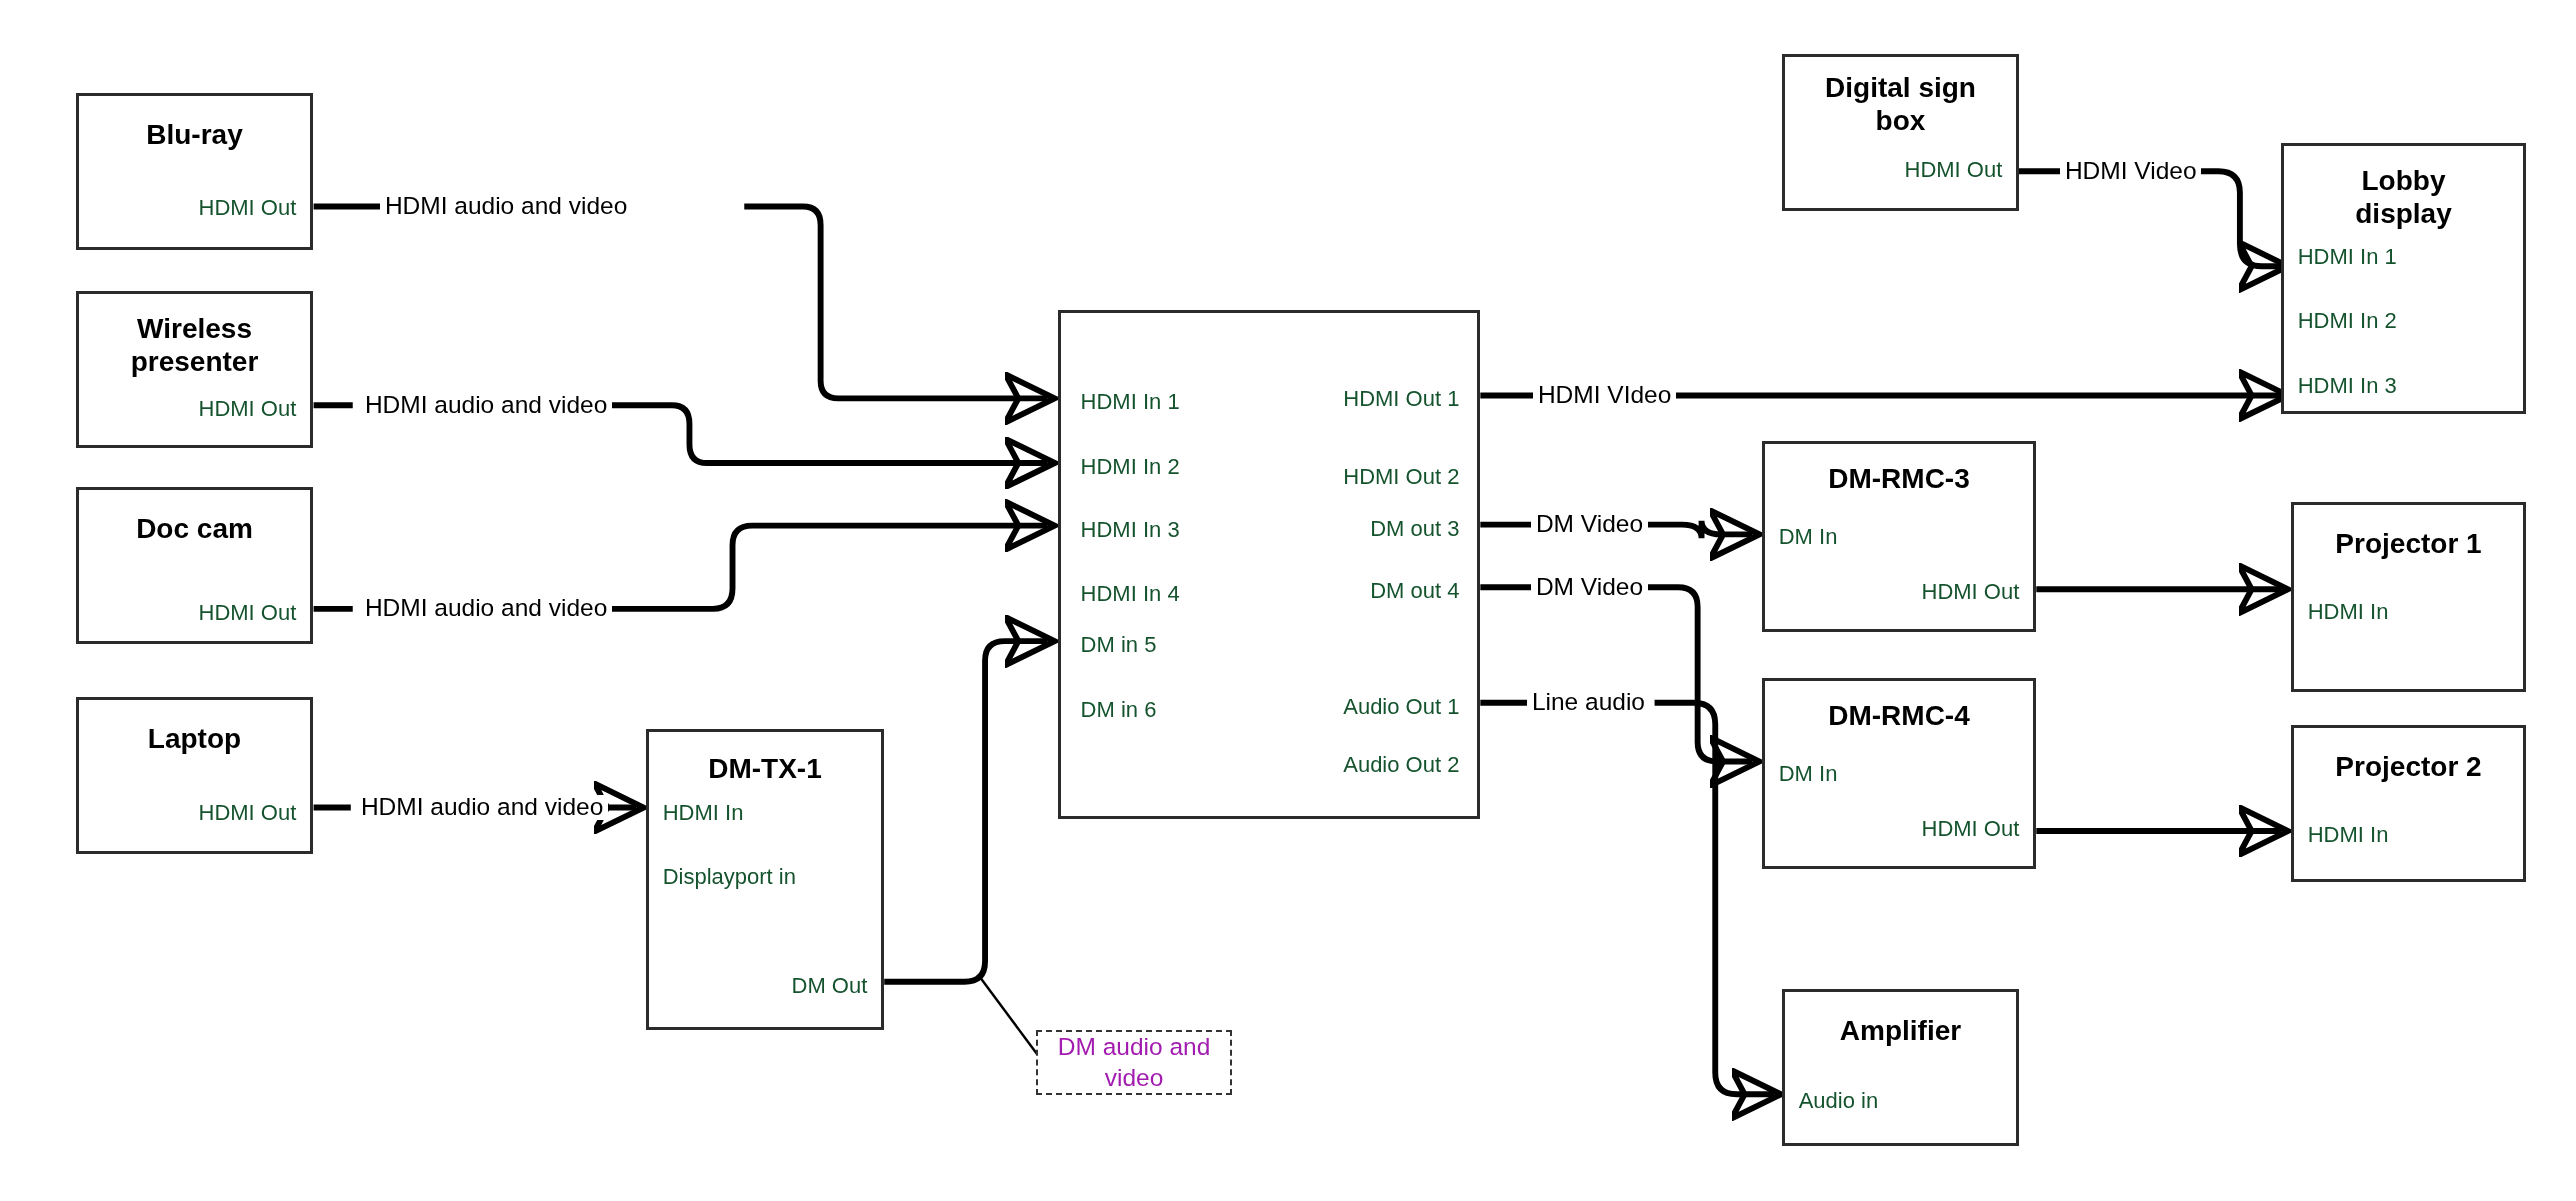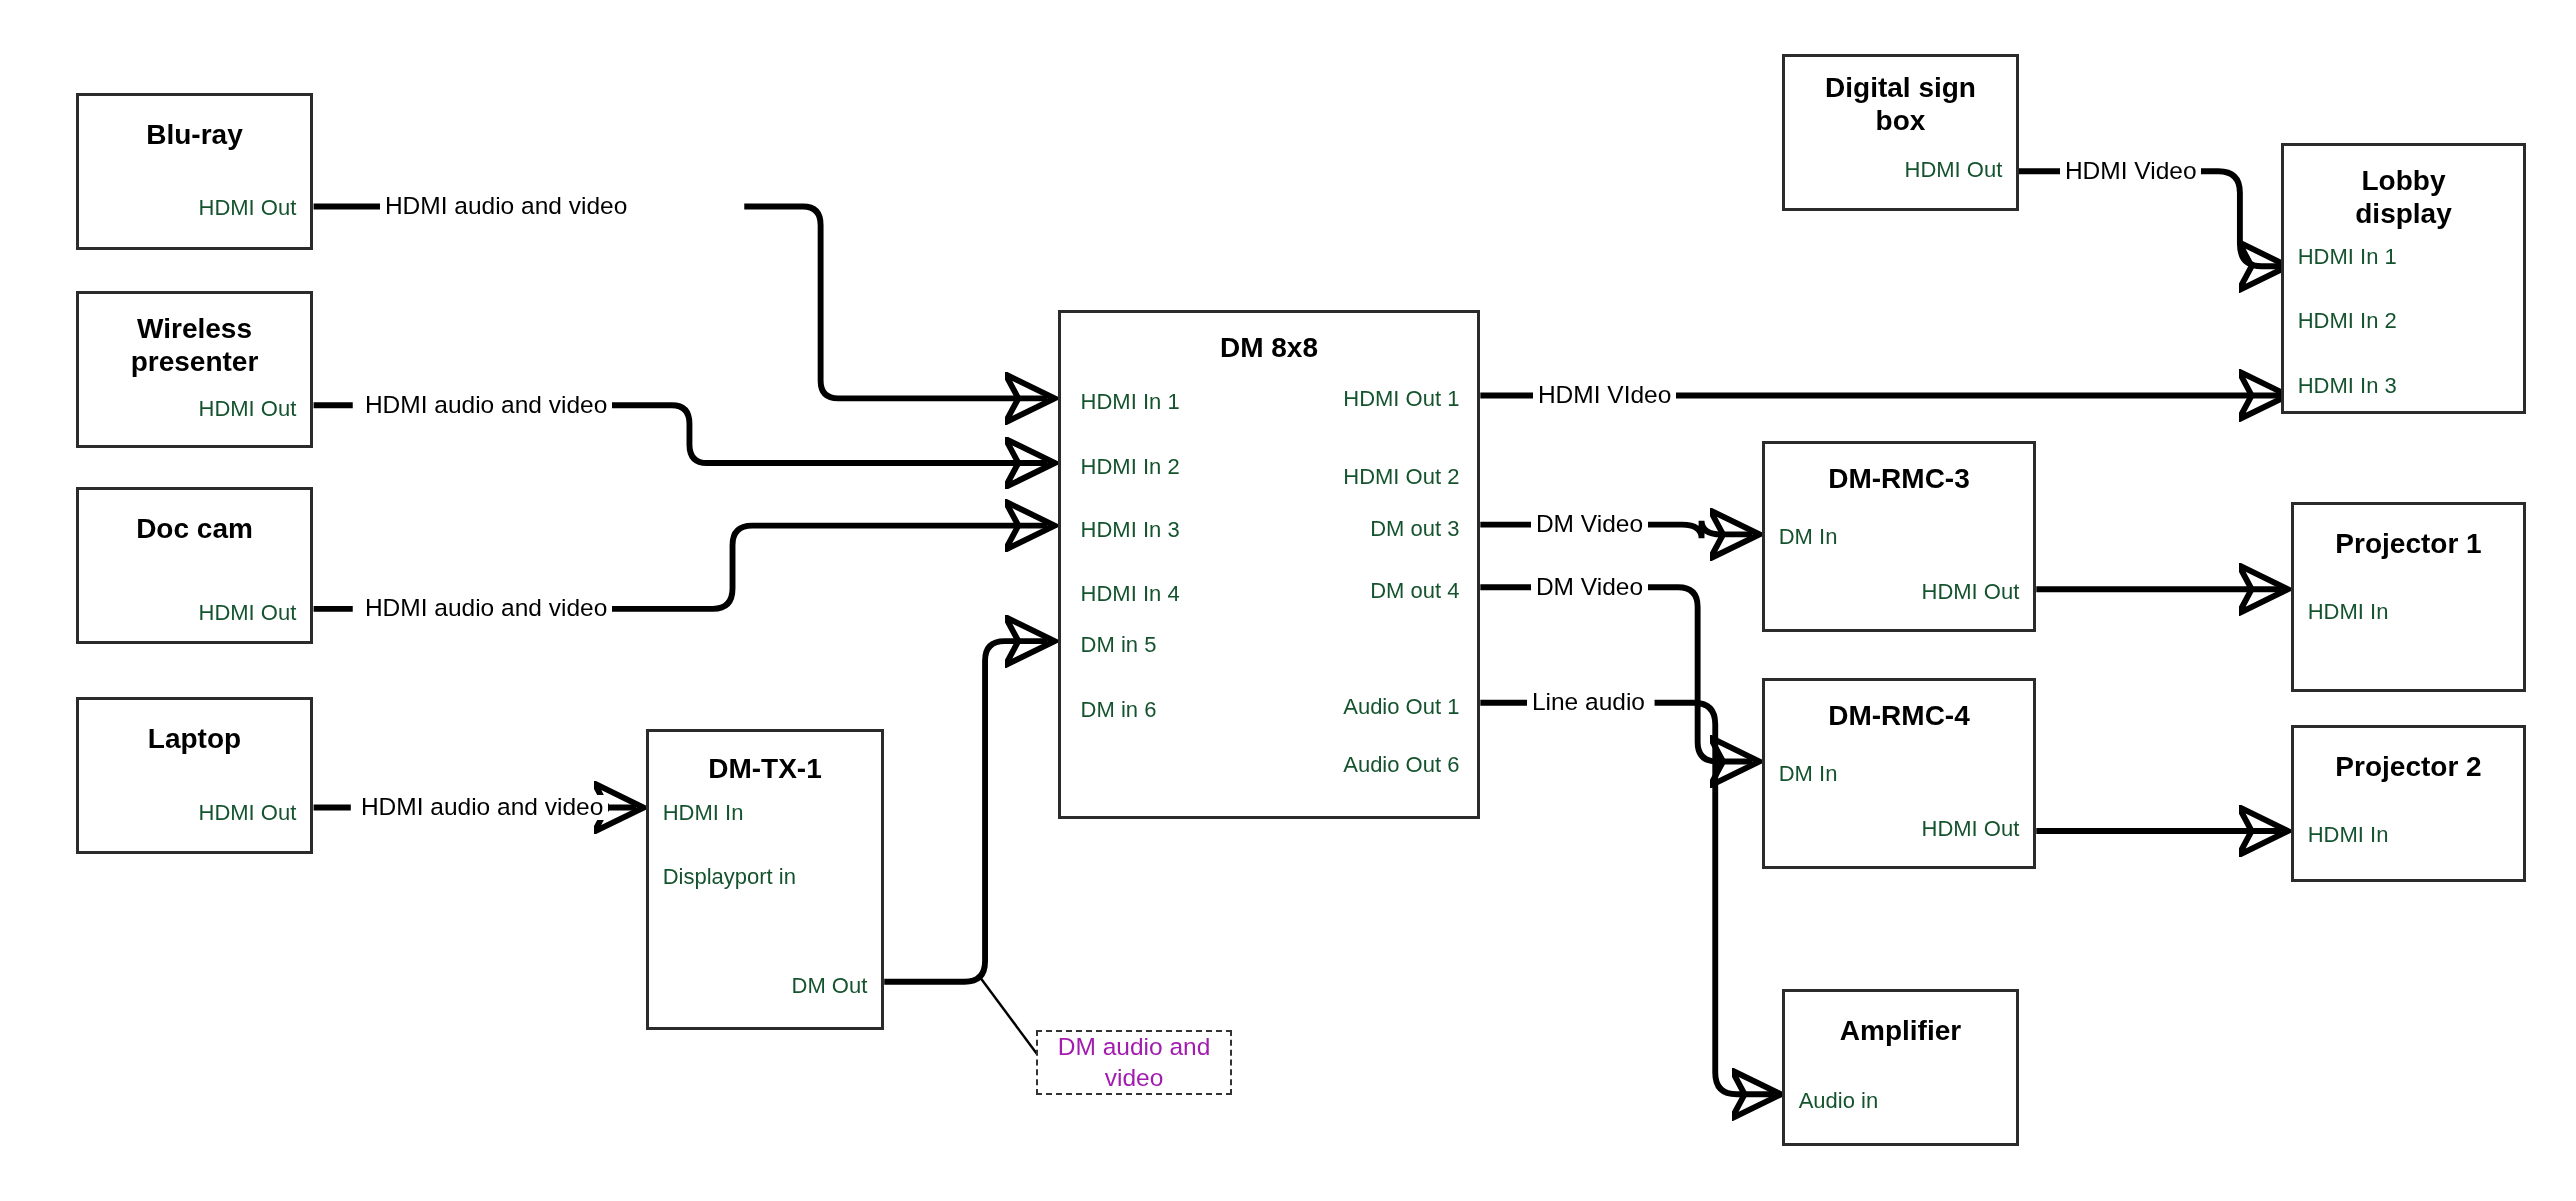--- a/index.html
+++ b/index.html
@@ -139,35 +139,34 @@
   <div class="box" style="left:646px; top:729px; width:238px; height:301px;">
     <div class="box-title" style="top:19.6px;">DM-TX-1</div>
     <div class="port left" style="left:13.7px; top:70px;">HDMI In</div>
     <div class="port left" style="left:13.7px; top:134px;">Displayport in</div>
     <div class="port right" style="right:13.7px; top:243px;">DM Out</div>
   </div>
 
   <div class="callout" style="left:1036px; top:1030px; width:196px; height:65px;">DM audio and video</div>
 
   <div class="box" style="left:1058px; top:310px; width:422px; height:509px;">
-    <div class="box-title" style="top:17.6px;">DM 8x8</div>
 
     <div class="port left" style="left:19.6px; top:78px;">HDMI In 1</div>
     <div class="port left" style="left:19.6px; top:143px;">HDMI In 2</div>
     <div class="port left" style="left:19.6px; top:206px;">HDMI In 3</div>
     <div class="port left" style="left:19.6px; top:270px;">HDMI In 4</div>
     <div class="port left" style="left:19.6px; top:321px;">DM in 5</div>
     <div class="port left" style="left:19.6px; top:386px;">DM in 6</div>
 
     <div class="port right" style="right:17.6px; top:75px;">HDMI Out 1</div>
     <div class="port right" style="right:17.6px; top:153px;">HDMI Out 2</div>
     <div class="port right" style="right:17.6px; top:205px;">DM out 3</div>
     <div class="port right" style="right:17.6px; top:267px;">DM out 4</div>
     <div class="port right" style="right:17.6px; top:383px;">Audio Out 1</div>
-    <div class="port right" style="right:17.6px; top:441px;">Audio Out 6</div>
+    <div class="port right" style="right:17.6px; top:441px;">Audio Out 2</div>
   </div>
 
   <div class="box" style="left:1782px; top:54px; width:237px; height:157px;">
     <div class="box-title" style="top:13.7px;">Digital sign</div>
     <div class="box-title" style="top:47px;">box</div>
     <div class="port right" style="right:13.7px; top:102px;">HDMI Out</div>
   </div>
 
   <div class="box" style="left:2281px; top:143px; width:245px; height:271px;">
     <div class="box-title" style="top:17.6px;">Lobby</div>

